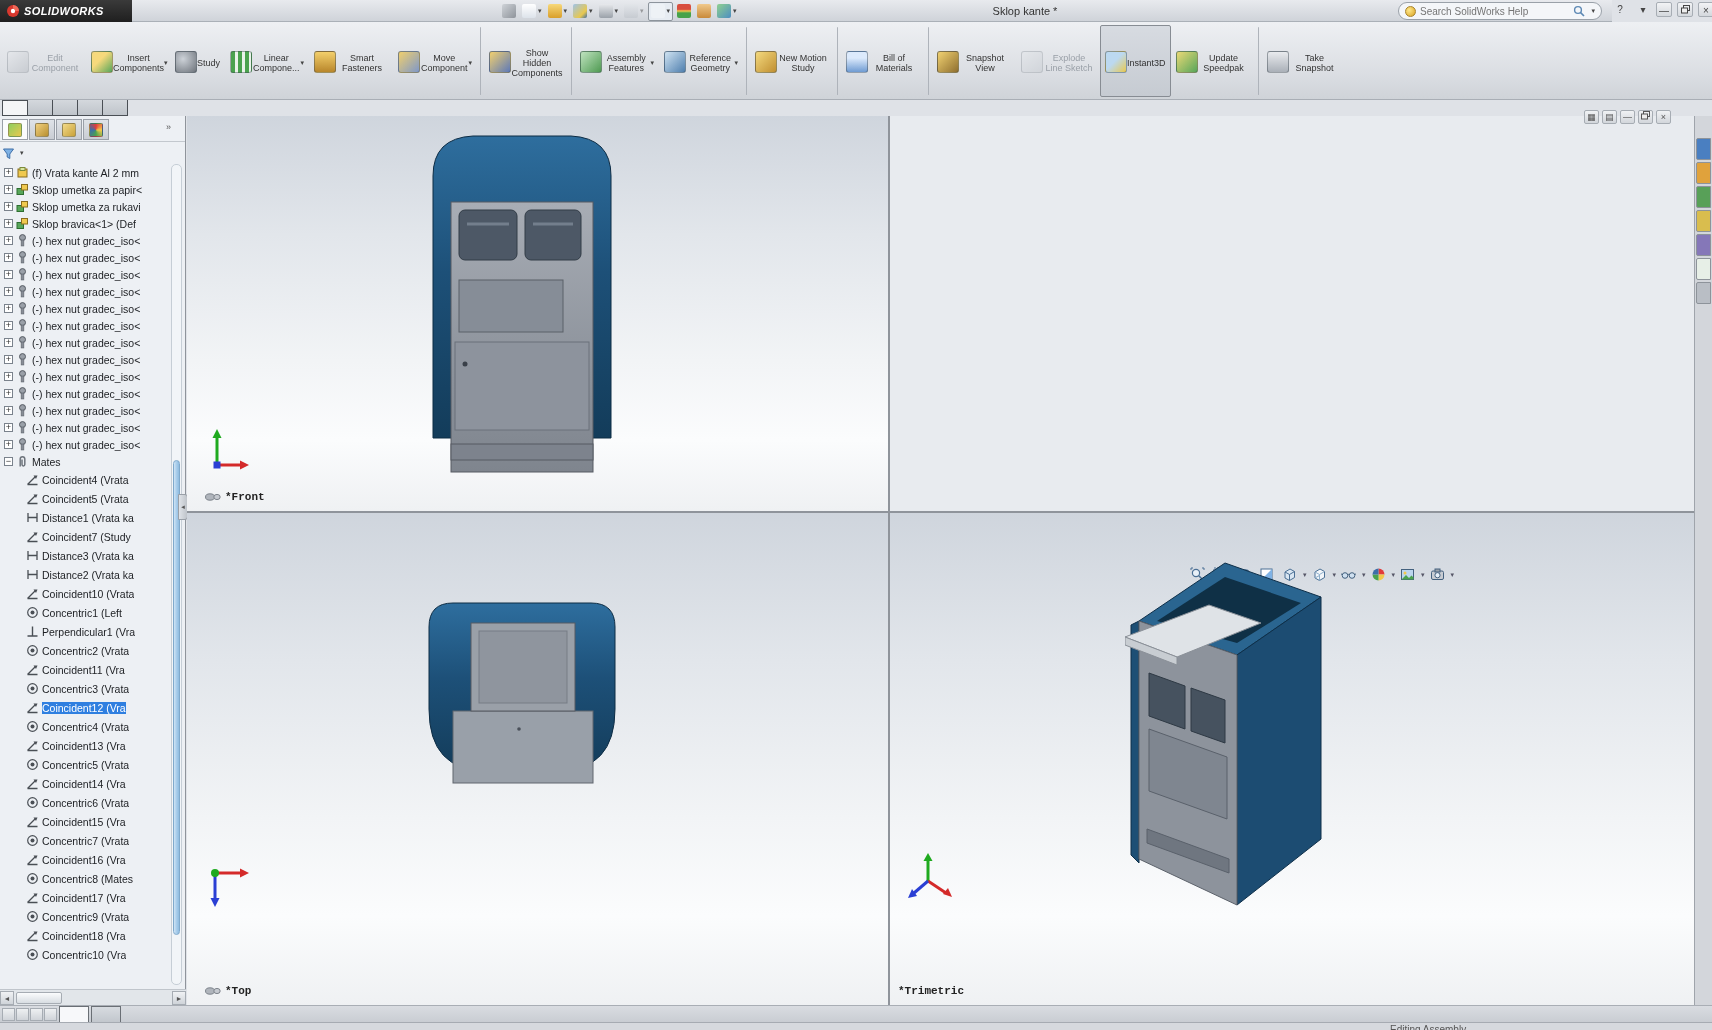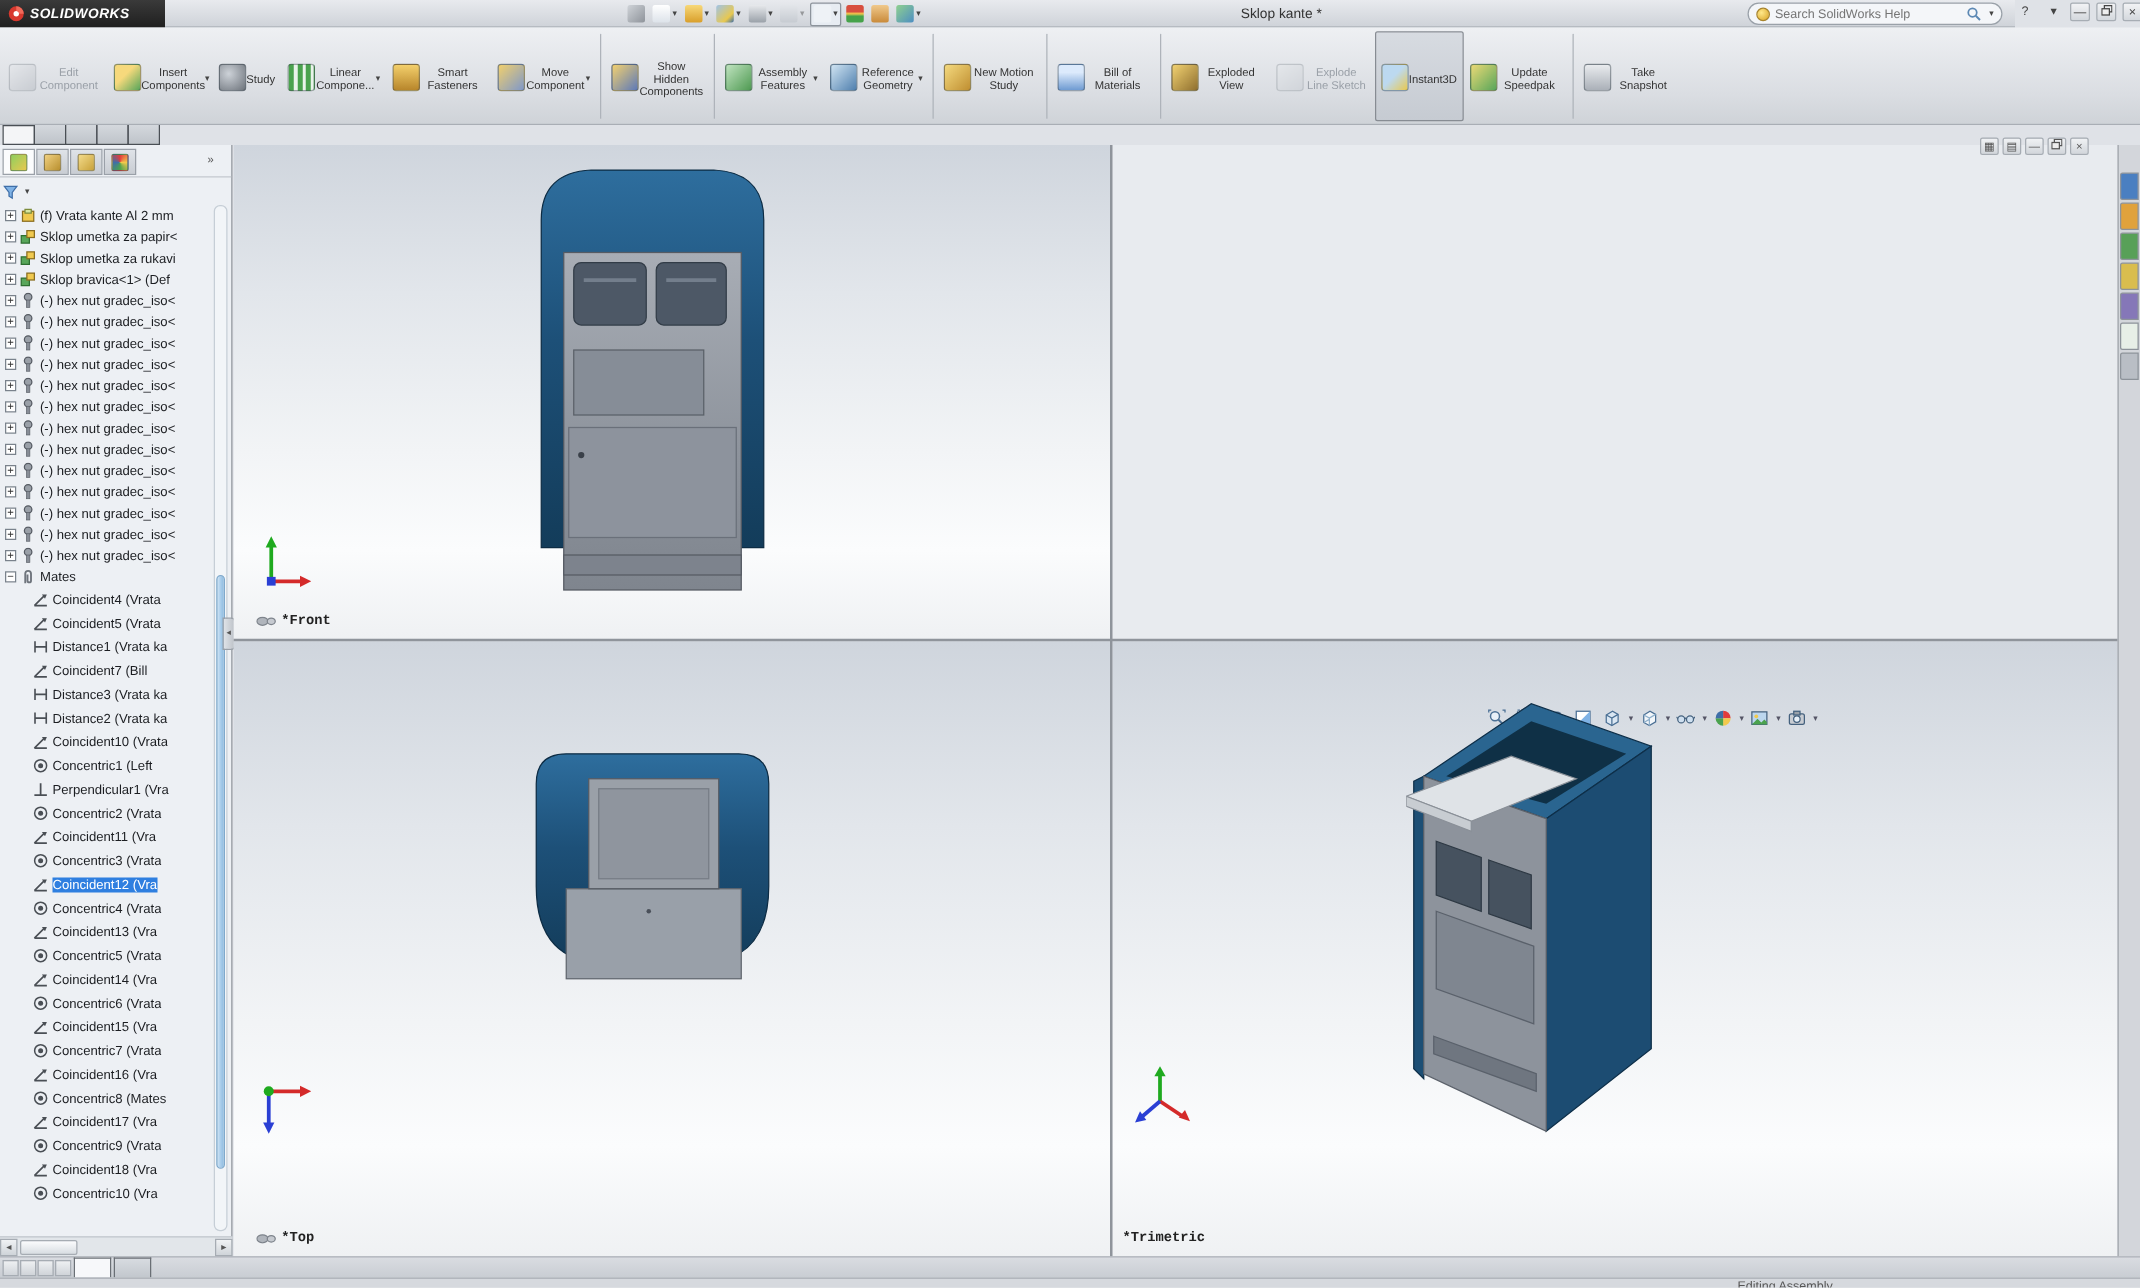--- a/index.html
+++ b/index.html
@@ -398,21 +398,21 @@
       <span class="rlabel">Bill of Materials</span>
 
     </div>
     <div class="rbtn rsep">
       
       
       
     </div>
     <div class="rbtn">
       <span class="icon-slot icn icn-exploded-view"></span>
-      <span class="rlabel">Exploded View</span>
+      <span class="rlabel">Snapshot View</span>
 
     </div>
     <div class="rbtn" data-state="disabled">
       <span class="icon-slot icn icn-explode-line-sketch"></span>
       <span class="rlabel">Explode Line Sketch</span>
 
     </div>
     <div class="rbtn" data-state="pressed">
       <span class="icon-slot icn icn-instant3d"></span>
       <span class="rlabel">Instant3D</span>
@@ -654,21 +654,21 @@
             </svg>
           </span>
           <span class="tlabel">Distance1 (Vrata ka</span>
         </div>
         <div class="trow mrow">
           <span class="icon-slot svg-slot">
             <svg width="13" height="13">
               <use href="#i-coincident"></use>
             </svg>
           </span>
-          <span class="tlabel">Coincident7 (Bill</span>
+          <span class="tlabel">Coincident7 (Study</span>
         </div>
         <div class="trow mrow">
           <span class="icon-slot svg-slot">
             <svg width="13" height="13">
               <use href="#i-distance"></use>
             </svg>
           </span>
           <span class="tlabel">Distance3 (Vrata ka</span>
         </div>
         <div class="trow mrow">

